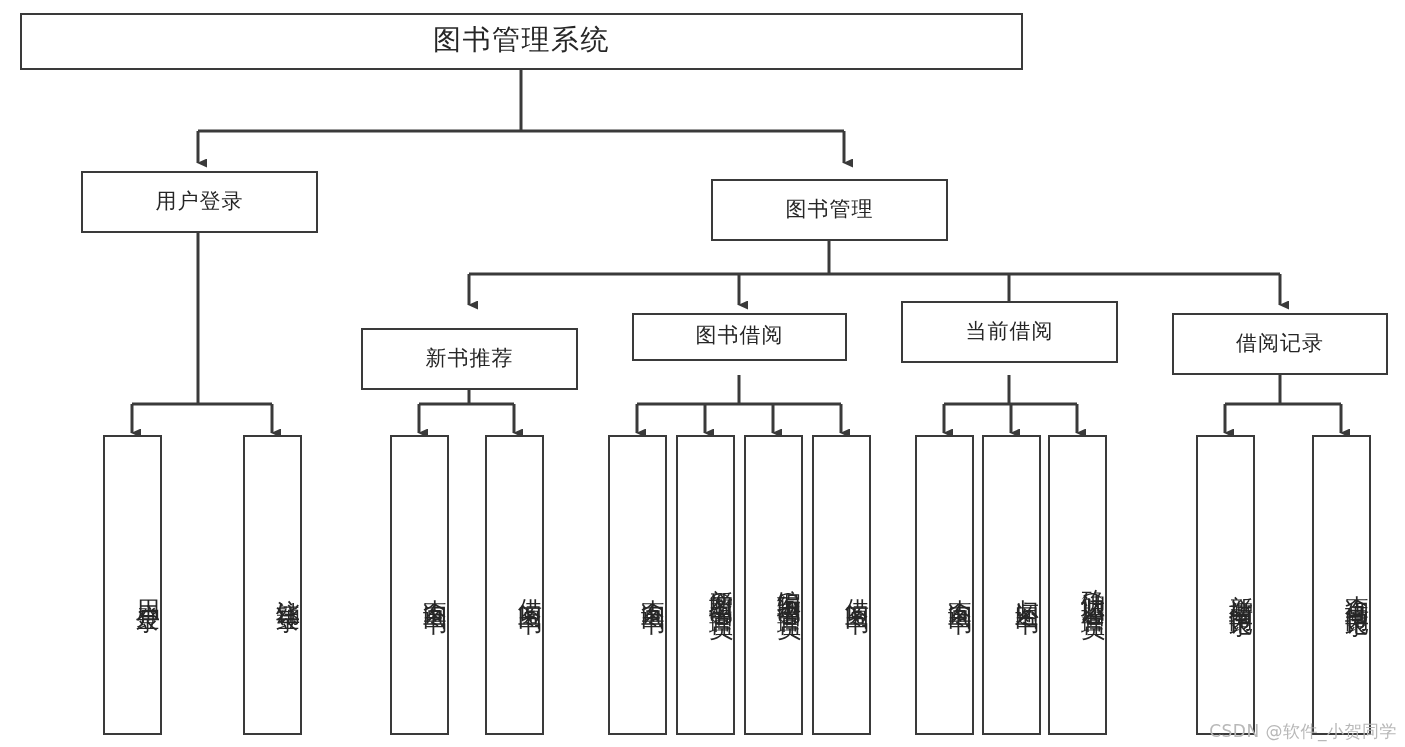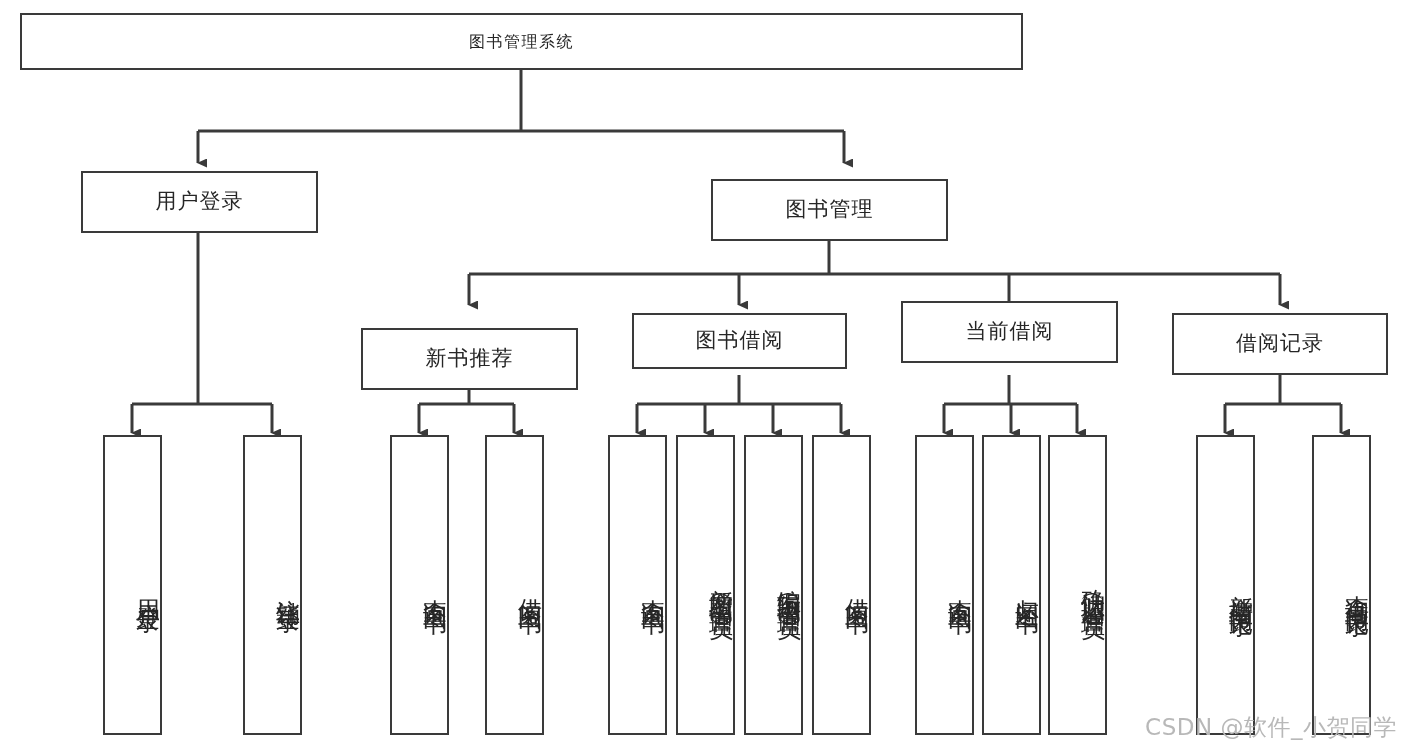--- a/index.html
+++ b/index.html
@@ -36,22 +36,23 @@
     justify-content: center;
     color: #262626;
     text-align: center;
   }
   .node-h {
     font-size: 21px;
     letter-spacing: 1px;
     line-height: 1.2;
   }
   .node-root {
-    font-size: 16px;
+    font-size: 28px;
     letter-spacing: 1.5px;
+    font-family: Liberation Mono, monospace;
   }
   .node-v {
     writing-mode: vertical-rl;
     text-orientation: upright;
     font-size: 24px;
     letter-spacing: 4px;
     line-height: 1.05;
     align-items: flex-start;
     justify-content: center;
     padding-top: 6px;
@@ -59,21 +60,21 @@
   .node-v .vtext {
     writing-mode: vertical-rl;
     text-orientation: upright;
     display: block;
     white-space: normal;
   }
   #watermark {
     position: absolute;
     right: 8px;
     bottom: 4px;
-    font-size: 23px;
+    font-size: 17px;
     color: #b8b8b8;
     font-family: "DejaVu Sans", "Liberation Sans", sans-serif;
     letter-spacing: 0.5px;
     user-select: none;
   }
 </style>
 </head>
 <body>
 
 <div id="diagram-canvas">
@@ -135,21 +136,21 @@
   <div class="node node-h" style="left:81px; top:171px; width:237px; height:62px;">
     <span>用户登录</span>
   </div>
   <div class="node node-h" style="left:711px; top:171px; width:237px; height:62px;margin-top:8px;">
     <span>图书管理</span>
   </div>
 
   <div class="node node-h" style="left:361px; top:313px; width:217px; height:62px;margin-top:15px;">
     <span>新书推荐</span>
   </div>
-  <div class="node node-h" style="left:632px; top:313px; width:215px; height:56px;">
+  <div class="node node-h" style="left:632px; top:313px; width:215px; height:48px;font-family:Liberation Mono, monospace;">
     <span>图书借阅</span>
   </div>
   <div class="node node-h" style="left:901px; top:301px; width:217px; height:62px;">
     <span>当前借阅</span>
   </div>
   <div class="node node-h" style="left:1172px; top:313px; width:216px; height:62px;">
     <span>借阅记录</span>
   </div>
 
   <div class="node node-v" style="left:103px; top:435px; width:59px; height:300px;">

